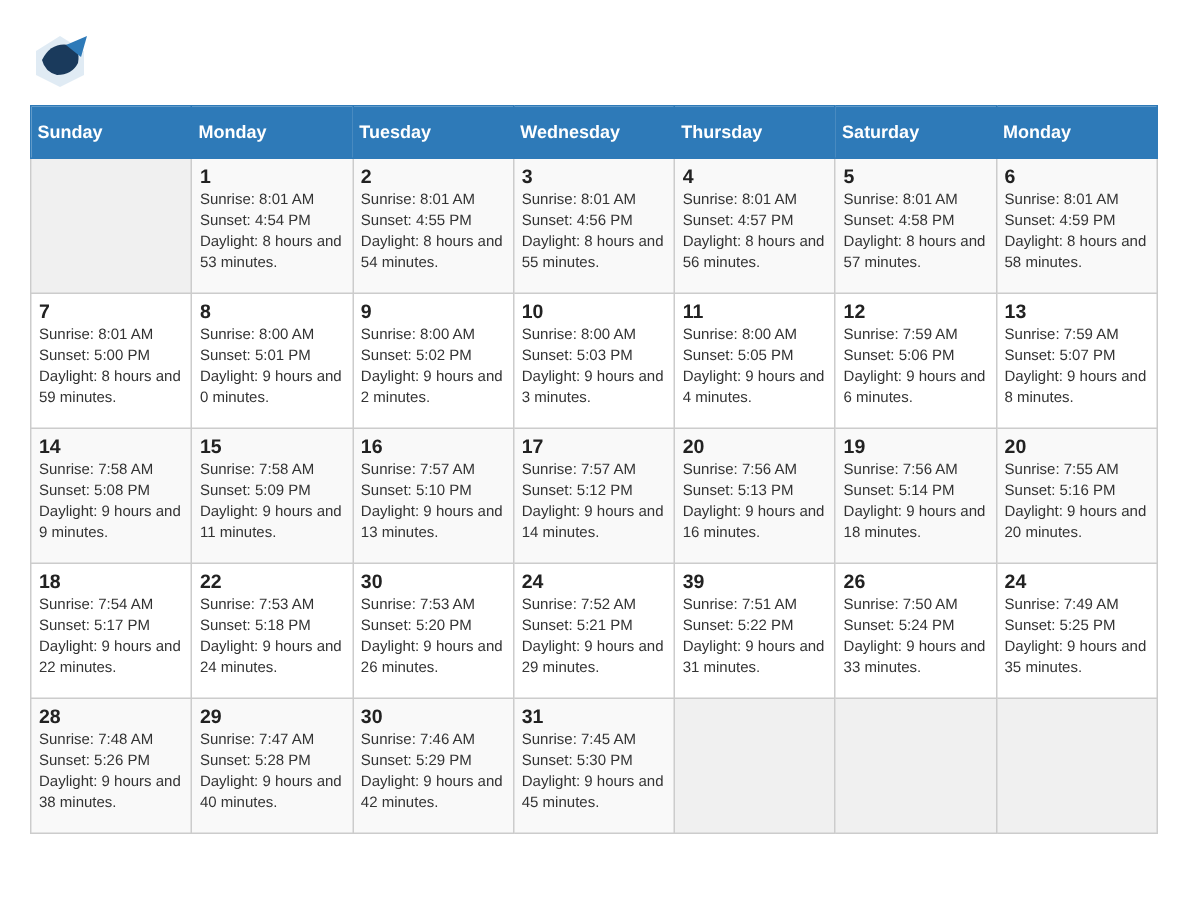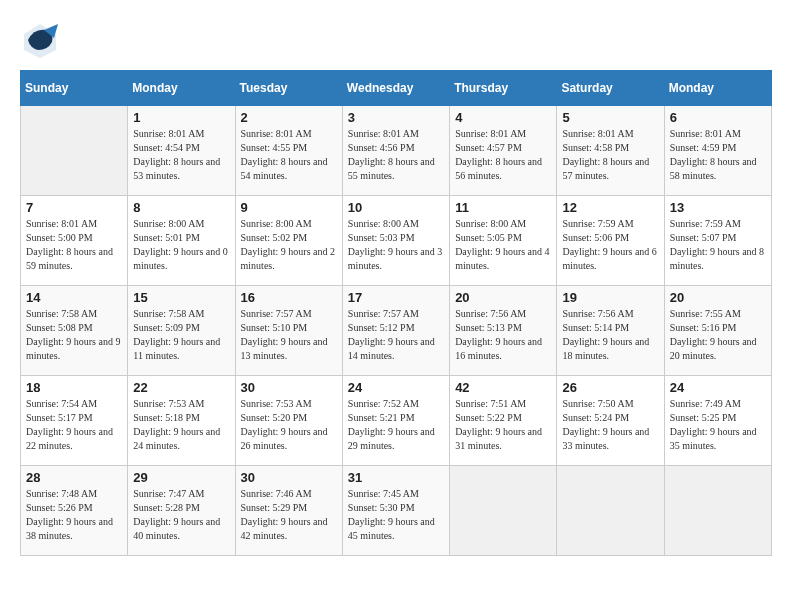--- a/index.html
+++ b/index.html
@@ -72,21 +72,20 @@
     .day-number {
       font-weight: bold;
       font-size: 13px;
       margin-bottom: 2px;
       display: block;
     }
     .day-info {
       font-size: 10px;
       color: #333;
       line-height: 1.4;
-      font-family: Liberation Serif, serif;
     }
     .empty-cell {
       background: #f0f0f0 !important;
     }
   </style>
 </head>
 <body>
 
 <div class="header">
   <div class="logo">
@@ -216,21 +215,21 @@
         </td>
         <td>
           <span class="day-number">30</span>
           <div class="day-info">Sunrise: 7:53 AM<br>Sunset: 5:20 PM<br>Daylight: 9 hours and 26 minutes.</div>
         </td>
         <td>
           <span class="day-number">24</span>
           <div class="day-info">Sunrise: 7:52 AM<br>Sunset: 5:21 PM<br>Daylight: 9 hours and 29 minutes.</div>
         </td>
         <td>
-          <span class="day-number">42</span>
+          <span class="day-number">39</span>
           <div class="day-info">Sunrise: 7:51 AM<br>Sunset: 5:22 PM<br>Daylight: 9 hours and 31 minutes.</div>
         </td>
         <td>
           <span class="day-number">26</span>
           <div class="day-info">Sunrise: 7:50 AM<br>Sunset: 5:24 PM<br>Daylight: 9 hours and 33 minutes.</div>
         </td>
         <td>
           <span class="day-number">24</span>
           <div class="day-info">Sunrise: 7:49 AM<br>Sunset: 5:25 PM<br>Daylight: 9 hours and 35 minutes.</div>
         </td>

